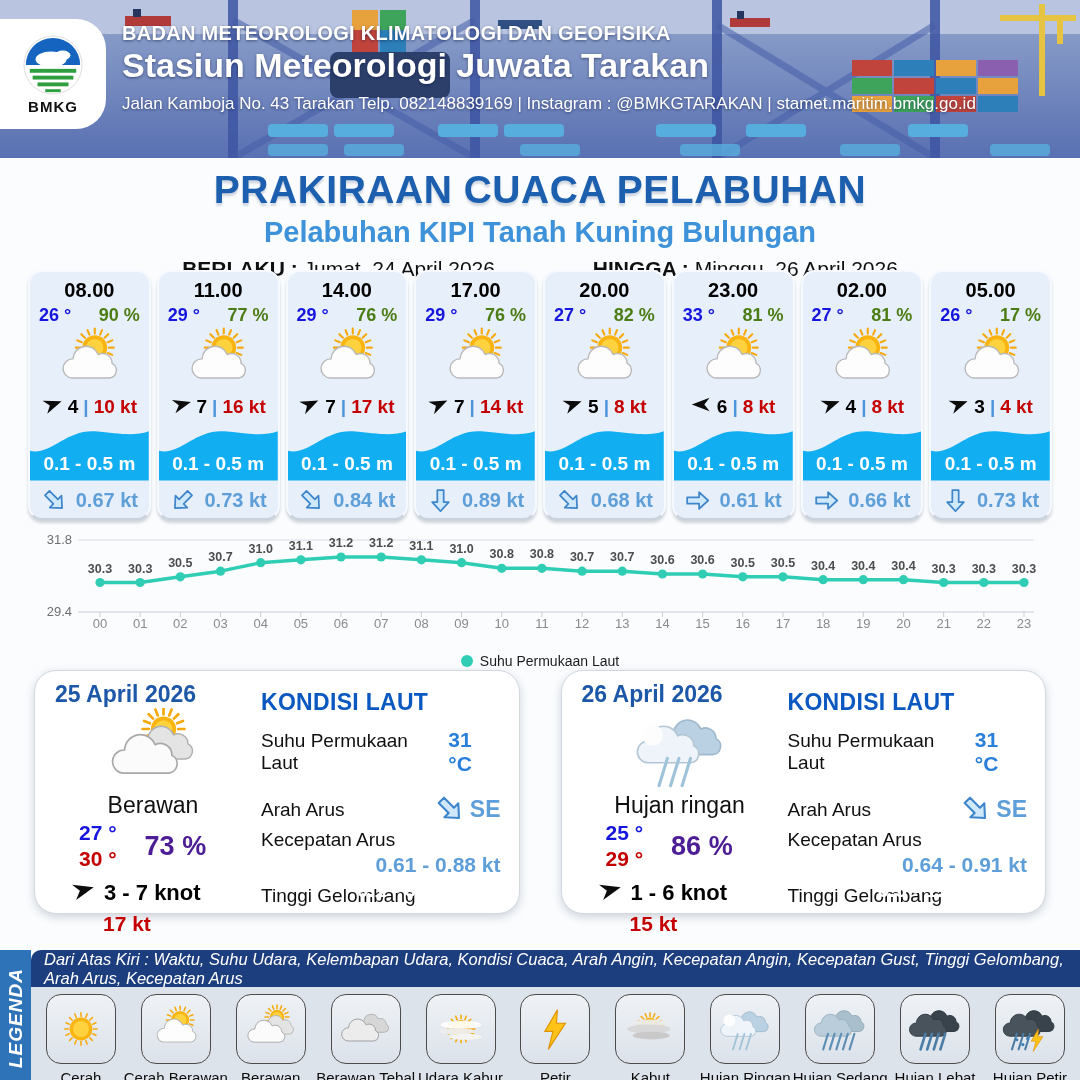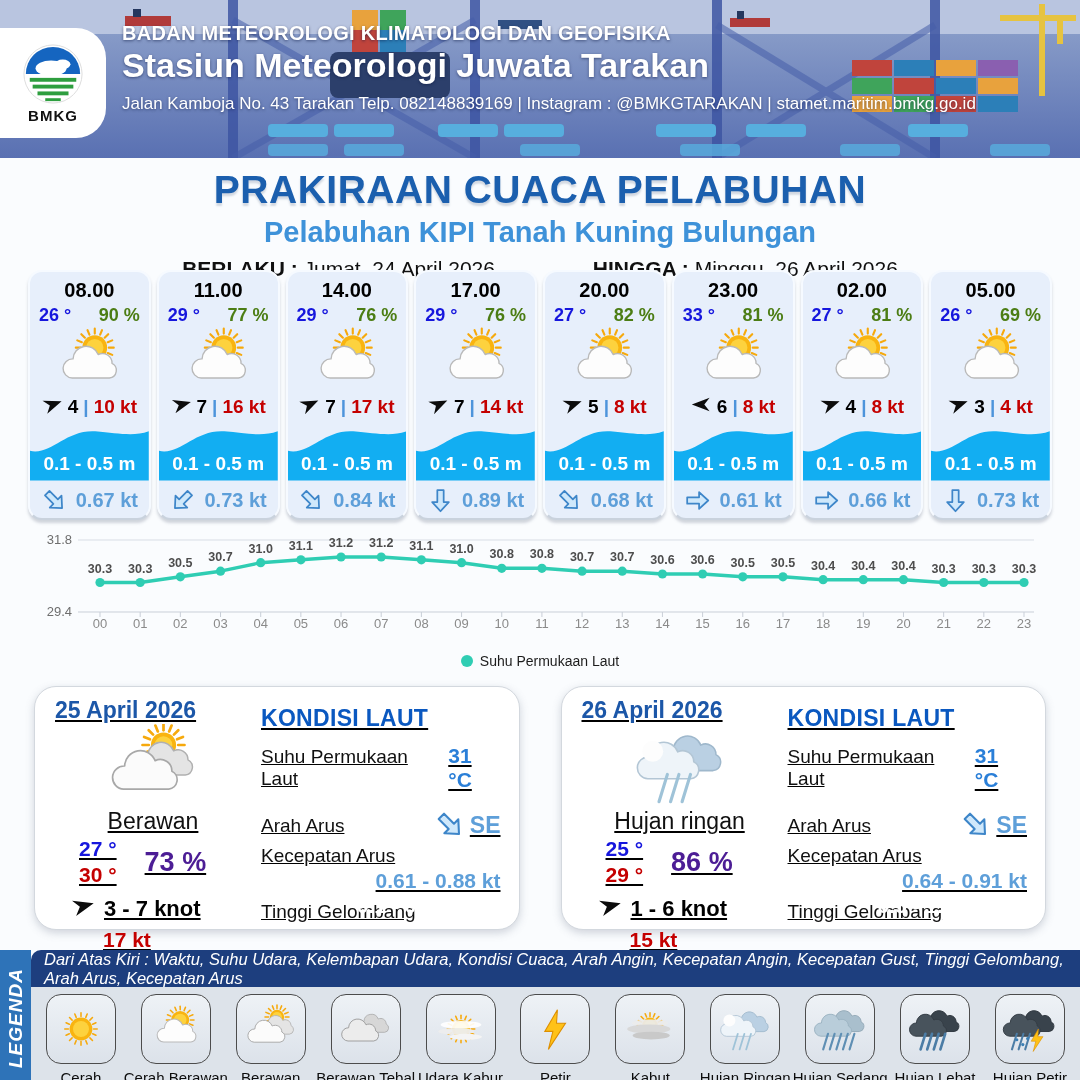--- a/index.html
+++ b/index.html
@@ -3,21 +3,21 @@
 <meta charset="utf-8">
 <style>
   * { margin:0; padding:0; box-sizing:border-box; }
   html,body { background:#ffffff; }
   body { font-family:"Liberation Sans", sans-serif; }
   .poster { position:relative; width:1080px; height:1080px; background:#fafcfe; overflow:hidden; margin:0 auto; }
 
   
   .header { position:relative; height:158px; overflow:hidden; }
   .header-illu { position:absolute; inset:0; }
-  .logo-pill { position:absolute; left:0; top:28px; width:106px; height:110px; background:#fff;
+  .logo-pill { position:absolute; left:0; top:19px; width:106px; height:110px; background:#fff;
                border-radius:0 30px 30px 0; display:flex; flex-direction:column; align-items:center;
                justify-content:center; z-index:3; }
   .logo-bmkg-text { font-size:15px; font-weight:700; letter-spacing:1px; color:#111; margin-top:2px; }
   .header-text { position:absolute; left:122px; top:22px; color:#fff; z-index:3;
                  text-shadow:0 1px 3px rgba(10,20,60,.55); }
   .agency { font-size:20px; font-weight:700; letter-spacing:.3px; }
   .station { font-size:34px; font-weight:700; margin-top:1px; }
   .address { font-size:17px; margin-top:9px; font-weight:400; }
 
   
@@ -53,21 +53,21 @@
                 font-size:20px; font-weight:700; color:#5e9fd9; margin-top:2px; }
 
   
   .chart-wrap { height:146px; padding-top:4px; }
   .chart-svg { display:block; margin:0 auto; }
   .chart-legend { display:flex; justify-content:center; align-items:center; gap:7px; font-size:14px;
                   color:#1c1c1c; height:18px; }
   .legend-dot { width:12px; height:12px; border-radius:50%; }
 
   
-  .daily-row { display:flex; gap:41px; margin:20px 34px 0; height:244px;text-decoration:underline; }
+  .daily-row { display:flex; gap:41px; margin:4px 34px 0; height:244px; }
   .dcard { flex:1; background:#fff; border:1px solid #d3d8de; border-radius:22px;
            box-shadow:0 3px 8px rgba(110,120,140,.3); padding:10px 18px 10px 20px; display:flex; }
   .d-left { width:44%; display:flex; flex-direction:column; }
   .d-date { color:#1c57a8; font-size:23px; font-weight:700; }
   .d-icon { height:86px; display:flex; justify-content:center; align-items:center; }
   .d-icon svg { width:112px; height:84px; }
   .d-cond { text-align:center; font-size:23px; color:#101010; }
   .d-temps { display:flex; align-items:center; margin-top:1px; }
   .d-temp-col { display:flex; flex-direction:column; font-size:21px; font-weight:700; padding-left:24px; line-height:1.25; }
   .d-tmin { color:#1616dd; } .d-tmax { color:#c40000; }
@@ -606,21 +606,21 @@
     <path d="M4 13 L19 13 L19 6.5 L30.5 17 L19 27.5 L19 21 L4 21 Z" fill="#cfe8fb" stroke="#3e86c9" stroke-width="2.2" stroke-linejoin="round"></path>
             </svg>
           </span>
       <span>0.66 kt</span>
     </div>
       </div>
       <div class="fcard">
     <div class="fc-time">05.00</div>
     <div class="fc-th">
       <span class="fc-temp">26 °</span>
-      <span class="fc-hum">69 %</span>
+      <span class="fc-hum">17 %</span>
     </div>
     <div class="fc-icon">
           <svg viewBox="0 0 100 80">
             <g stroke="#f6a90c" stroke-width="2.6" stroke-linecap="round">
               <line x1="74.0" y1="25.0" x2="80.0" y2="25.0"></line>
               <line x1="72.7" y1="31.5" x2="78.2" y2="33.8"></line>
               <line x1="69.0" y1="37.0" x2="73.3" y2="41.3"></line>
               <line x1="63.5" y1="40.7" x2="65.8" y2="46.2"></line>
               <line x1="57.0" y1="42.0" x2="57.0" y2="48.0"></line>
               <line x1="50.5" y1="40.7" x2="48.2" y2="46.2"></line>

